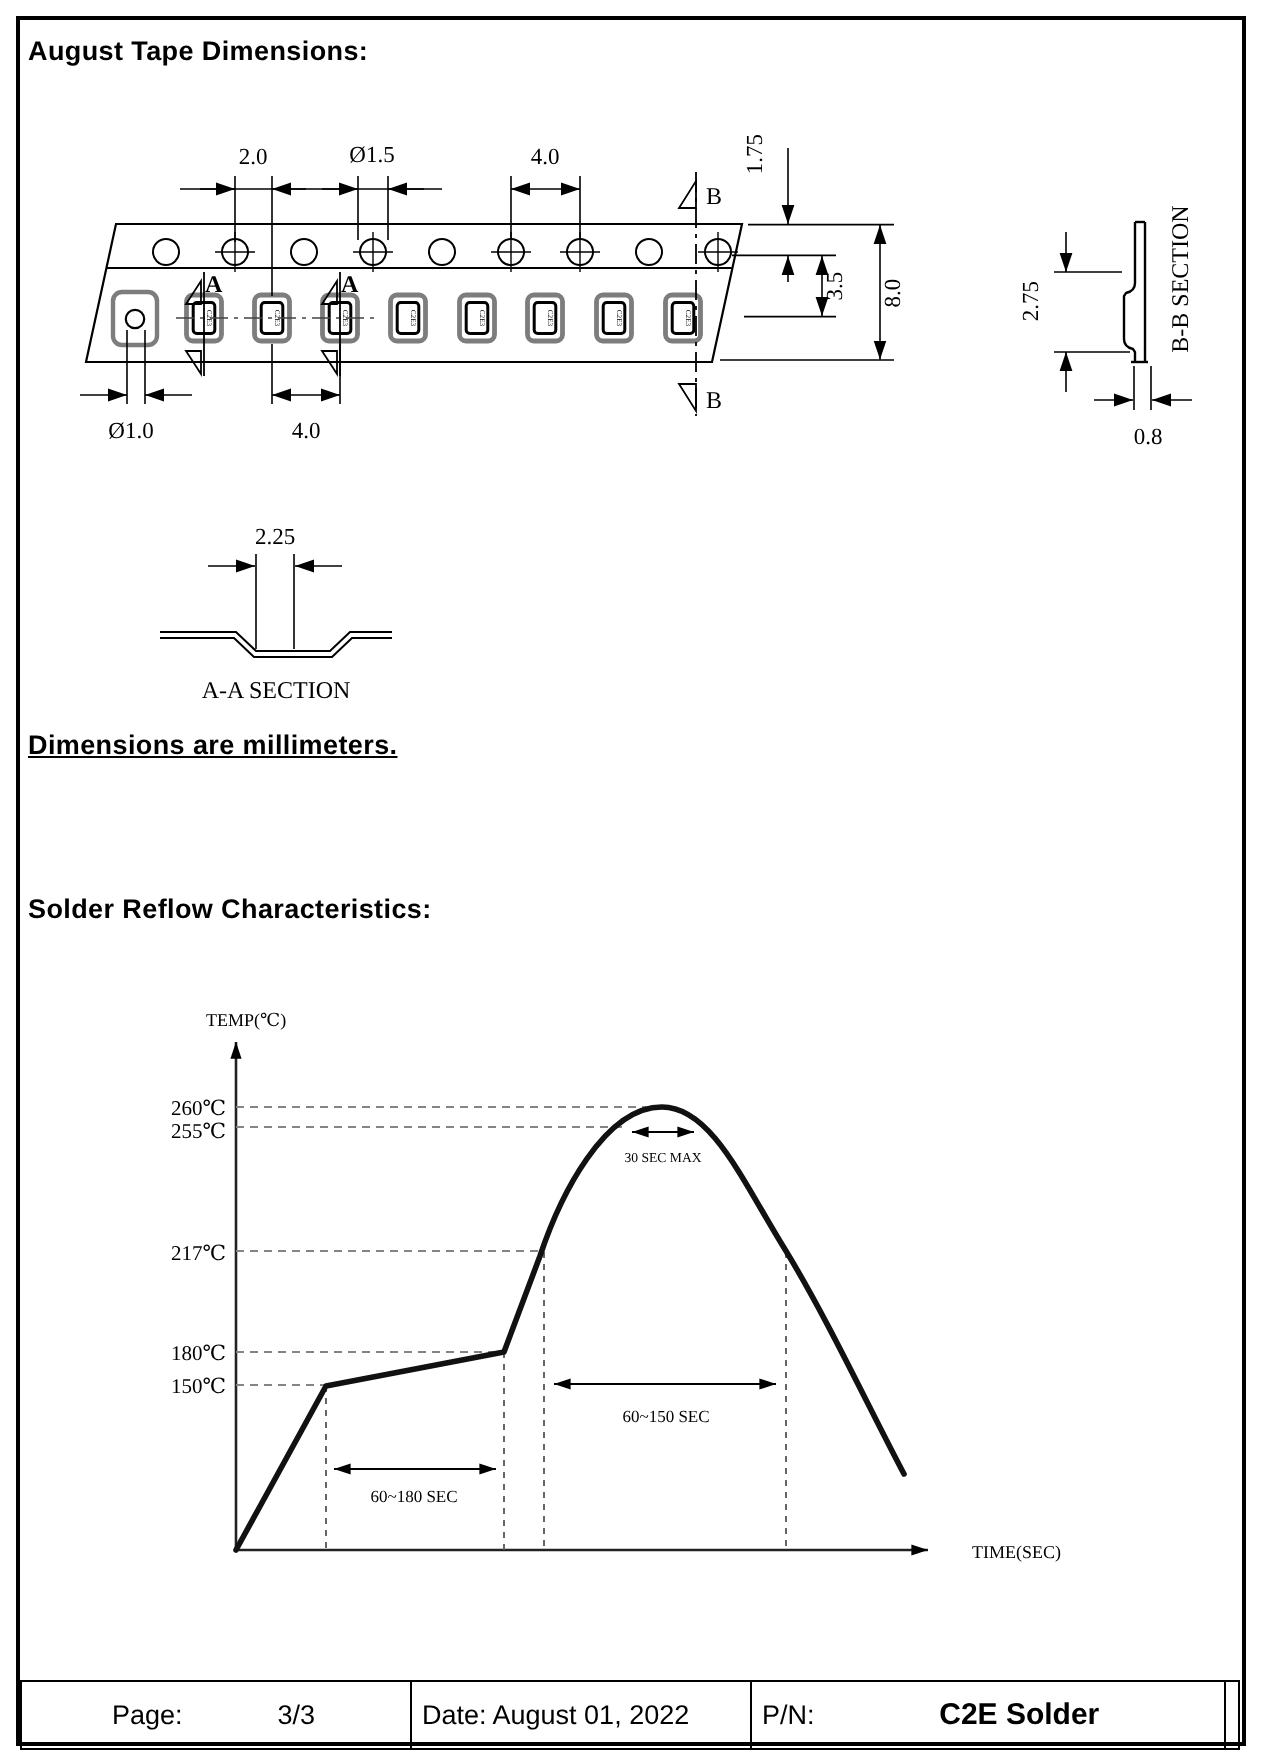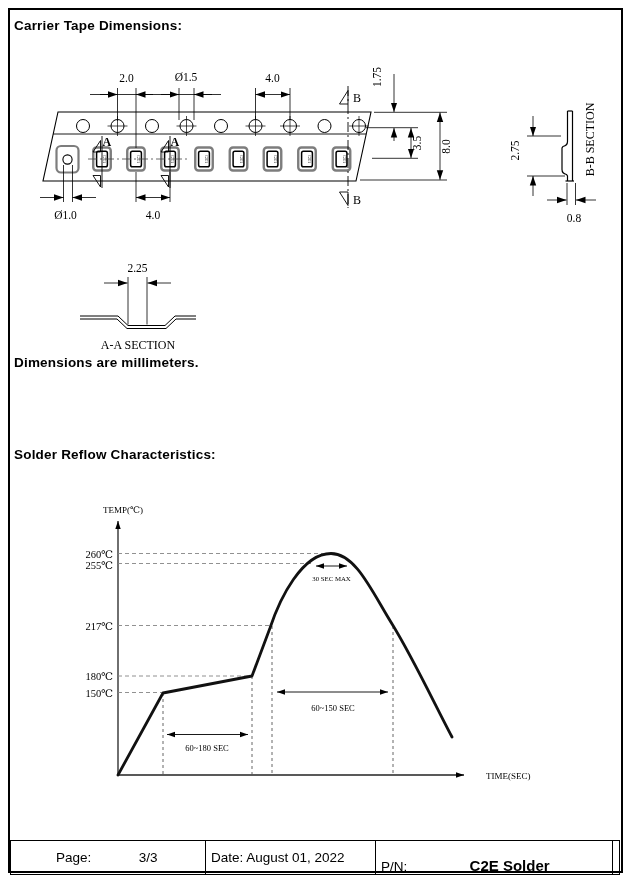--- a/index.html
+++ b/index.html
@@ -1,47 +1,47 @@
 <!DOCTYPE html>
 <html><head>
 <meta charset="utf-8">
 <style>
   html,body{margin:0;padding:0;background:#e8e8e8;}
   .page{position:relative;width:636px;height:882px;background:#ffffff;overflow:hidden;
         font-family:"Liberation Sans",sans-serif;color:#000;}
   .frame{position:absolute;left:8px;top:8px;width:611px;height:861px;border:2.5px solid #000;}
   .heading{position:absolute;left:14px;font-weight:bold;font-size:13.5px;letter-spacing:0.2px;}
   #h-carrier{top:18px;}
-  #h-mm{top:355px;}
+  #h-mm{top:365px;text-decoration:underline;}
   #h-reflow{top:447px;}
   svg{position:absolute;overflow:visible;}
   svg text{fill:#000;}
   .dimtxt{font-family:"Liberation Serif","DejaVu Serif",serif;font-size:11.5px;}
   .sectxt{font-family:"Liberation Serif","DejaVu Serif",serif;font-size:12px;}
   .chtxt{font-family:"Liberation Serif","DejaVu Serif",serif;}
   
   .ftable{position:absolute;left:10px;top:840px;width:610px;height:35px;border:1.6px solid #000;
           box-sizing:border-box;display:flex;font-size:13.5px;}
   .fcell{border-right:1.6px solid #000;box-sizing:border-box;display:flex;align-items:center;height:100%;}
   .fcell:last-child{border-right:none;}
   .fc1{width:155px;margin-left:40px;}
   .fc2{width:170px;padding-left:5px;}
-  .fc3{width:237px;align-items:flex-end;}
+  .fc3{width:237px;}
   .fc4{flex:1;}
   .flabel{padding-left:5px;white-space:nowrap;}
   .fvalue{flex:1;text-align:center;}
   .pn{font-weight:bold;font-size:15px;}
 </style>
 </head>
 <body>
 
 <div class="page">
   <div class="frame"></div>
 
-  <div class="heading" id="h-carrier">Carrier Tape Dimensions:</div>
+  <div class="heading" id="h-carrier">August Tape Dimensions:</div>
   <div class="heading" id="h-mm">Dimensions are millimeters.</div>
   <div class="heading" id="h-reflow">Solder Reflow Characteristics:</div>
 
   <svg style="left:0;top:50px" width="636" height="190" viewBox="0 50 636 190">
     <defs>
       <marker id="ae1" markerUnits="userSpaceOnUse" markerWidth="10" markerHeight="8" viewBox="0 0 10 8" refX="9.5" refY="4" orient="auto">
         <path d="M0,0.8 L9.5,4 L0,7.2 Z" fill="#000"></path>
       </marker>
       <marker id="as1" markerUnits="userSpaceOnUse" markerWidth="10" markerHeight="8" viewBox="0 0 10 8" refX="0.5" refY="4" orient="auto">
         <path d="M10,0.8 L0.5,4 L10,7.2 Z" fill="#000"></path>

